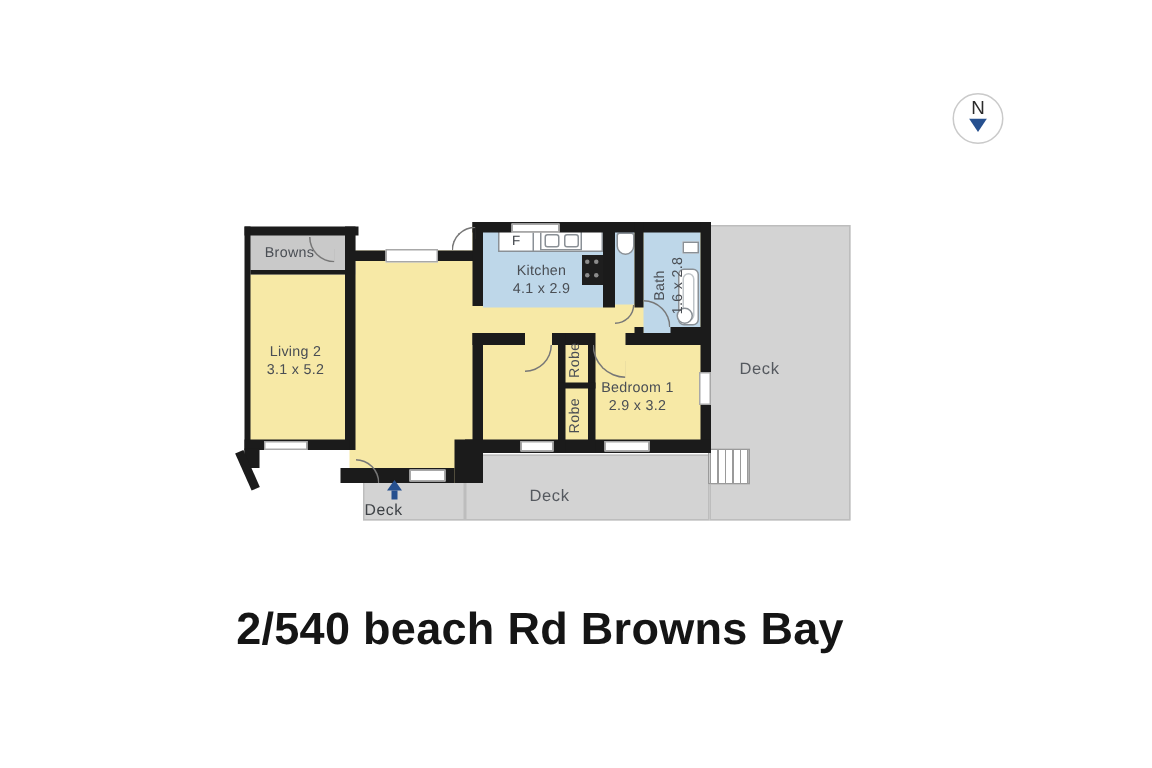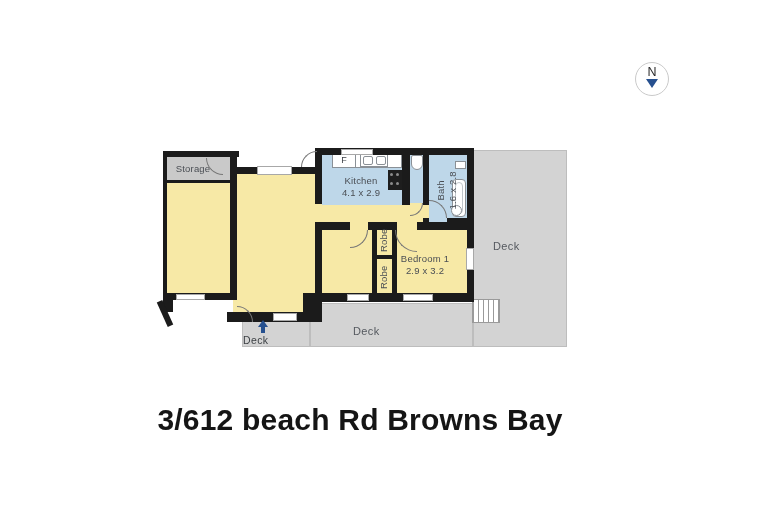--- a/index.html
+++ b/index.html
@@ -126,21 +126,25 @@
 
     <div class="abs arc arc-bl" style="left:206px;top:158px;width:17px;height:17px;"></div>
     <div class="abs arc arc-tl" style="left:301px;top:151px;width:16px;height:16px;"></div>
     <div class="abs arc arc-br" style="left:350px;top:230px;width:18px;height:18px;"></div>
     <div class="abs arc arc-bl" style="left:395px;top:230px;width:22px;height:22px;"></div>
     <div class="abs arc arc-tr" style="left:429px;top:200px;width:18px;height:18px;"></div>
     <div class="abs arc arc-br" style="left:410px;top:203px;width:13px;height:13px;"></div>
     <div class="abs arc arc-tr" style="left:237px;top:306px;width:16px;height:16px;"></div>
 
     <div class="abs rlabel" style="left:163px;top:163px;width:60px;">
-      <div>Storage</div>
+      <div>Browns</div>
+    </div>
+    <div class="abs rlabel" style="left:162px;top:229px;width:70px;">
+      <div>Living 2</div>
+      <div>3.1 x 5.2</div>
     </div>
     <div class="abs rlabel" style="left:326px;top:175px;width:70px;">
       <div>Kitchen</div>
       <div>4.1 x 2.9</div>
     </div>
     <div class="abs rlabel" style="left:397px;top:253px;width:56px;">
       <div>Bedroom 1</div>
       <div>2.9 x 3.2</div>
     </div>
     <div class="abs rlabel rot" style="left:419px;top:178px;width:56px;">
@@ -160,14 +164,14 @@
       <div>Deck</div>
     </div>
 
     <div class="abs tri-up" style="left:258px;top:320px;"></div>
     <div class="abs stem" style="left:261px;top:327px;width:4px;height:6px;"></div>
     <div class="abs dlabel" style="left:243px;top:334px;width:48px;font-size:10.5px;color:#3D4145;">
       <div>Deck</div>
     </div>
   </div>
 
-  <div class="abs title" style="left:0;top:403px;width:720px;">3/612 beach Rd Browns Bay</div>
+  <div class="abs title" style="left:0;top:403px;width:720px;">2/540 beach Rd Browns Bay</div>
 </div>
 
 </body></html>

